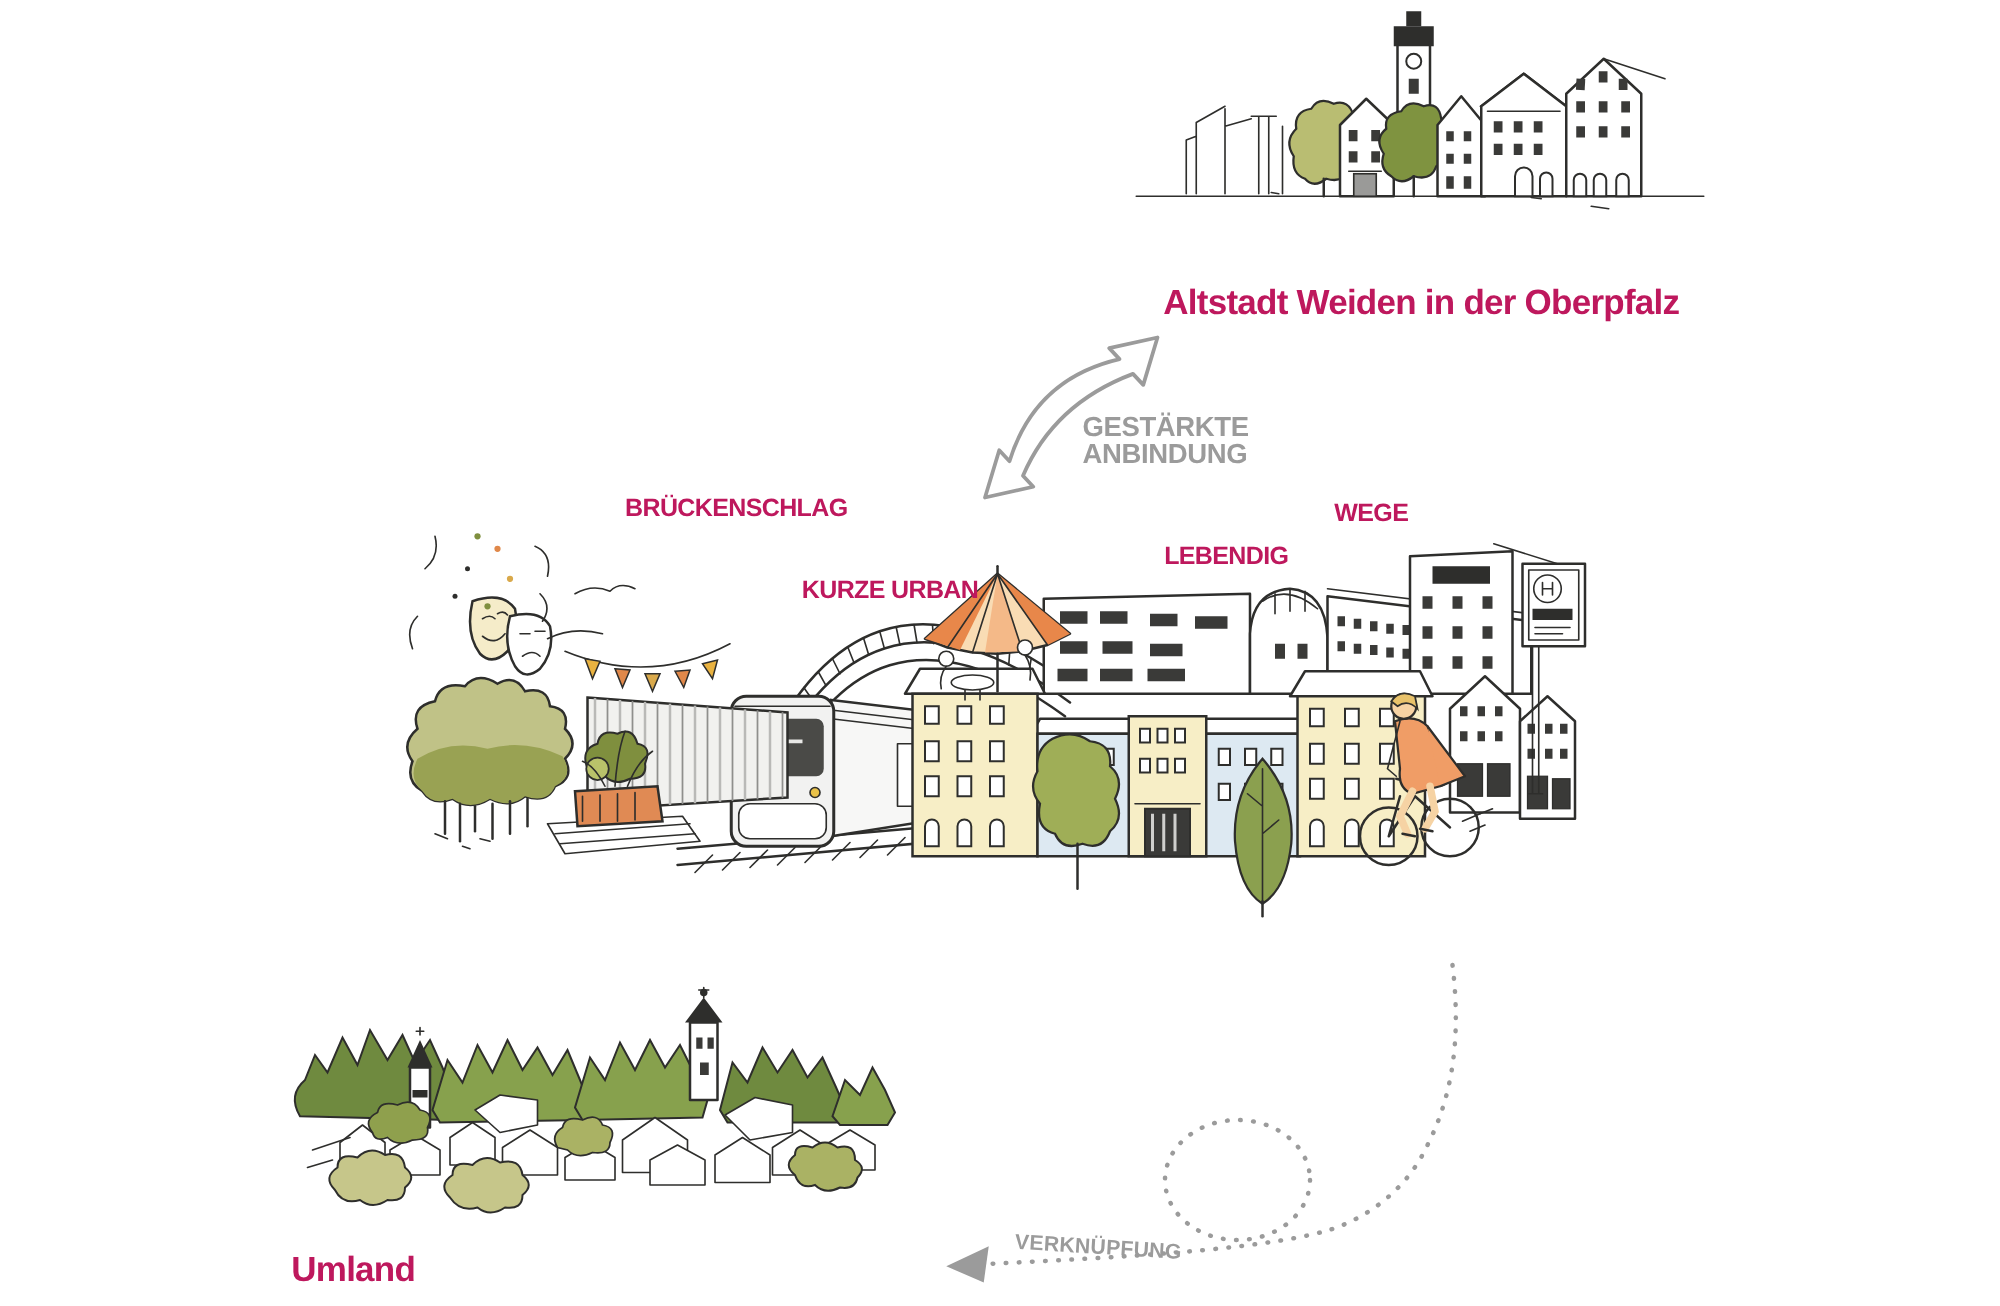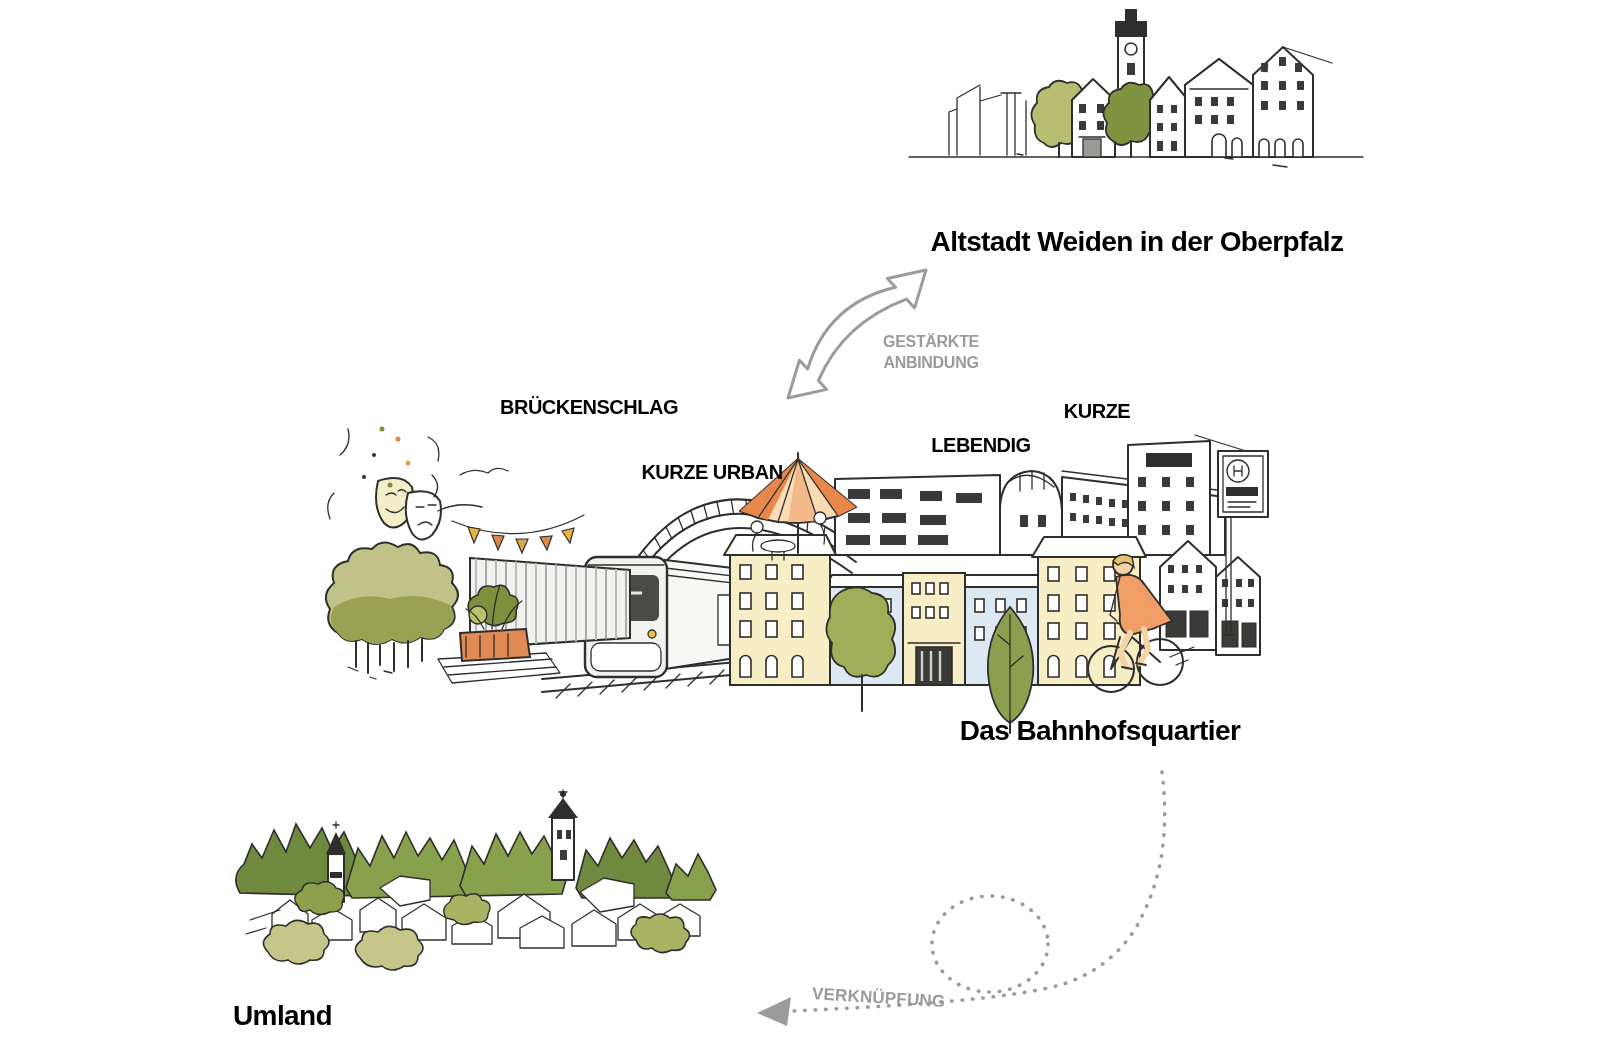--- a/index.html
+++ b/index.html
@@ -1,23 +1,23 @@
 <!DOCTYPE html>
 <html><head>
 <meta charset="utf-8">
 <style>
   html,body{margin:0;padding:0;background:#ffffff;}
   #canvas{position:relative;width:1600px;height:1045px;background:#ffffff;overflow:hidden;
           font-family:"Liberation Sans",sans-serif;}
-  .lbl{position:absolute;font-weight:bold;color:#000000;white-space:nowrap;}
+  .lbl{position:absolute;font-weight:bold;color:#be185d;white-space:nowrap;}
   .ctr{transform:translateX(-50%);}
   .caps{font-size:20px;letter-spacing:-0.5px;margin-left:28px;}
   .title{font-size:28px;letter-spacing:-0.6px;}
   .gray{color:#9b9b9b;}
-  .wraplbl{white-space:normal;text-align:center;line-height:21px;font-size:16px;letter-spacing:-0.3px;}
+  .wraplbl{white-space:normal;text-align:center;line-height:21px;font-size:22px;letter-spacing:-0.3px;}
   svg{position:absolute;overflow:visible;}
   .ink{fill:none;stroke:#2e2e2c;stroke-width:2;stroke-linecap:round;stroke-linejoin:round;}
   .ink1{fill:none;stroke:#2e2e2c;stroke-width:1.3;stroke-linecap:round;stroke-linejoin:round;}
   .fw{fill:#ffffff;stroke:#2e2e2c;stroke-width:2;stroke-linejoin:round;}
   .fwl{fill:#ffffff;stroke:#2e2e2c;stroke-width:1.3;stroke-linejoin:round;}
   .win{fill:#ffffff;stroke:#2e2e2c;stroke-width:1.6;}
   .dwin{fill:#3a3a38;stroke:none;}
 </style>
 </head>
 <body>
@@ -432,23 +432,22 @@
       <path d="M196,124 l12,0 -6,14 Z" fill="#d9a94b" stroke="#2e2e2c" stroke-width="1.2"></path>
       <path d="M220,122 l12,-1 -5,14 Z" fill="#e0884a" stroke="#2e2e2c" stroke-width="1.2"></path>
       <path d="M242,116 l12,-3 -4,15 Z" fill="#e9b240" stroke="#2e2e2c" stroke-width="1.2"></path>
       <path class="ink1" d="M140,60 q14,-8 28,-2 q8,-8 20,-2 M118,96 q20,-10 44,-4"></path>
     </g>
   </svg>
 
   <div class="lbl caps ctr" style="left:561px;top:396px">BRÜCKENSCHLAG</div>
   <div class="lbl caps ctr" style="left:684px;top:461px">KURZE URBAN</div>
   <div class="lbl caps ctr" style="left:953px;top:434px">LEBENDIG</div>
-  <div class="lbl caps ctr" style="left:1069px;top:400px">KURZE</div>
-
-  <div class="lbl title ctr" style="left:1100px;top:715px">Das Bahnhofsquartier</div>
+  <div class="lbl caps ctr" style="left:1069px;top:400px">WEGE</div>
+
 
   <svg style="left:220px;top:788px" width="510" height="195" viewBox="0 0 510 195">
     <g>
       <path d="M20,105 Q10,88 24,76 L32,56 L42,70 L54,42 L66,64 L76,36 L90,60 L102,40 L112,62 L124,44 L134,66 L142,88 Q150,100 140,108 Z" fill="#6f8a3f" stroke="#2e2e2c" stroke-width="1.6"></path>
       <path d="M126,100 L138,60 L150,78 L162,48 L174,70 L186,44 L198,68 L210,50 L222,72 L234,52 L244,76 L252,96 L248,108 L132,110 Z" fill="#87a14d" stroke="#2e2e2c" stroke-width="1.6"></path>
       <path d="M240,98 L252,58 L264,76 L276,46 L288,68 L300,44 L312,66 L324,48 L336,72 L346,92 L342,106 L246,108 Z" fill="#87a14d" stroke="#2e2e2c" stroke-width="1.6"></path>
       <path d="M356,100 L366,62 L378,78 L390,50 L402,70 L414,52 L426,74 L438,58 L448,80 L456,98 L450,110 L362,110 Z" fill="#6f8a3f" stroke="#2e2e2c" stroke-width="1.6"></path>
       <path d="M446,105 L456,76 L468,88 L478,66 L488,84 L496,102 L490,112 L452,112 Z" fill="#87a14d" stroke="#2e2e2c" stroke-width="1.6"></path>
     </g>
     <g>

